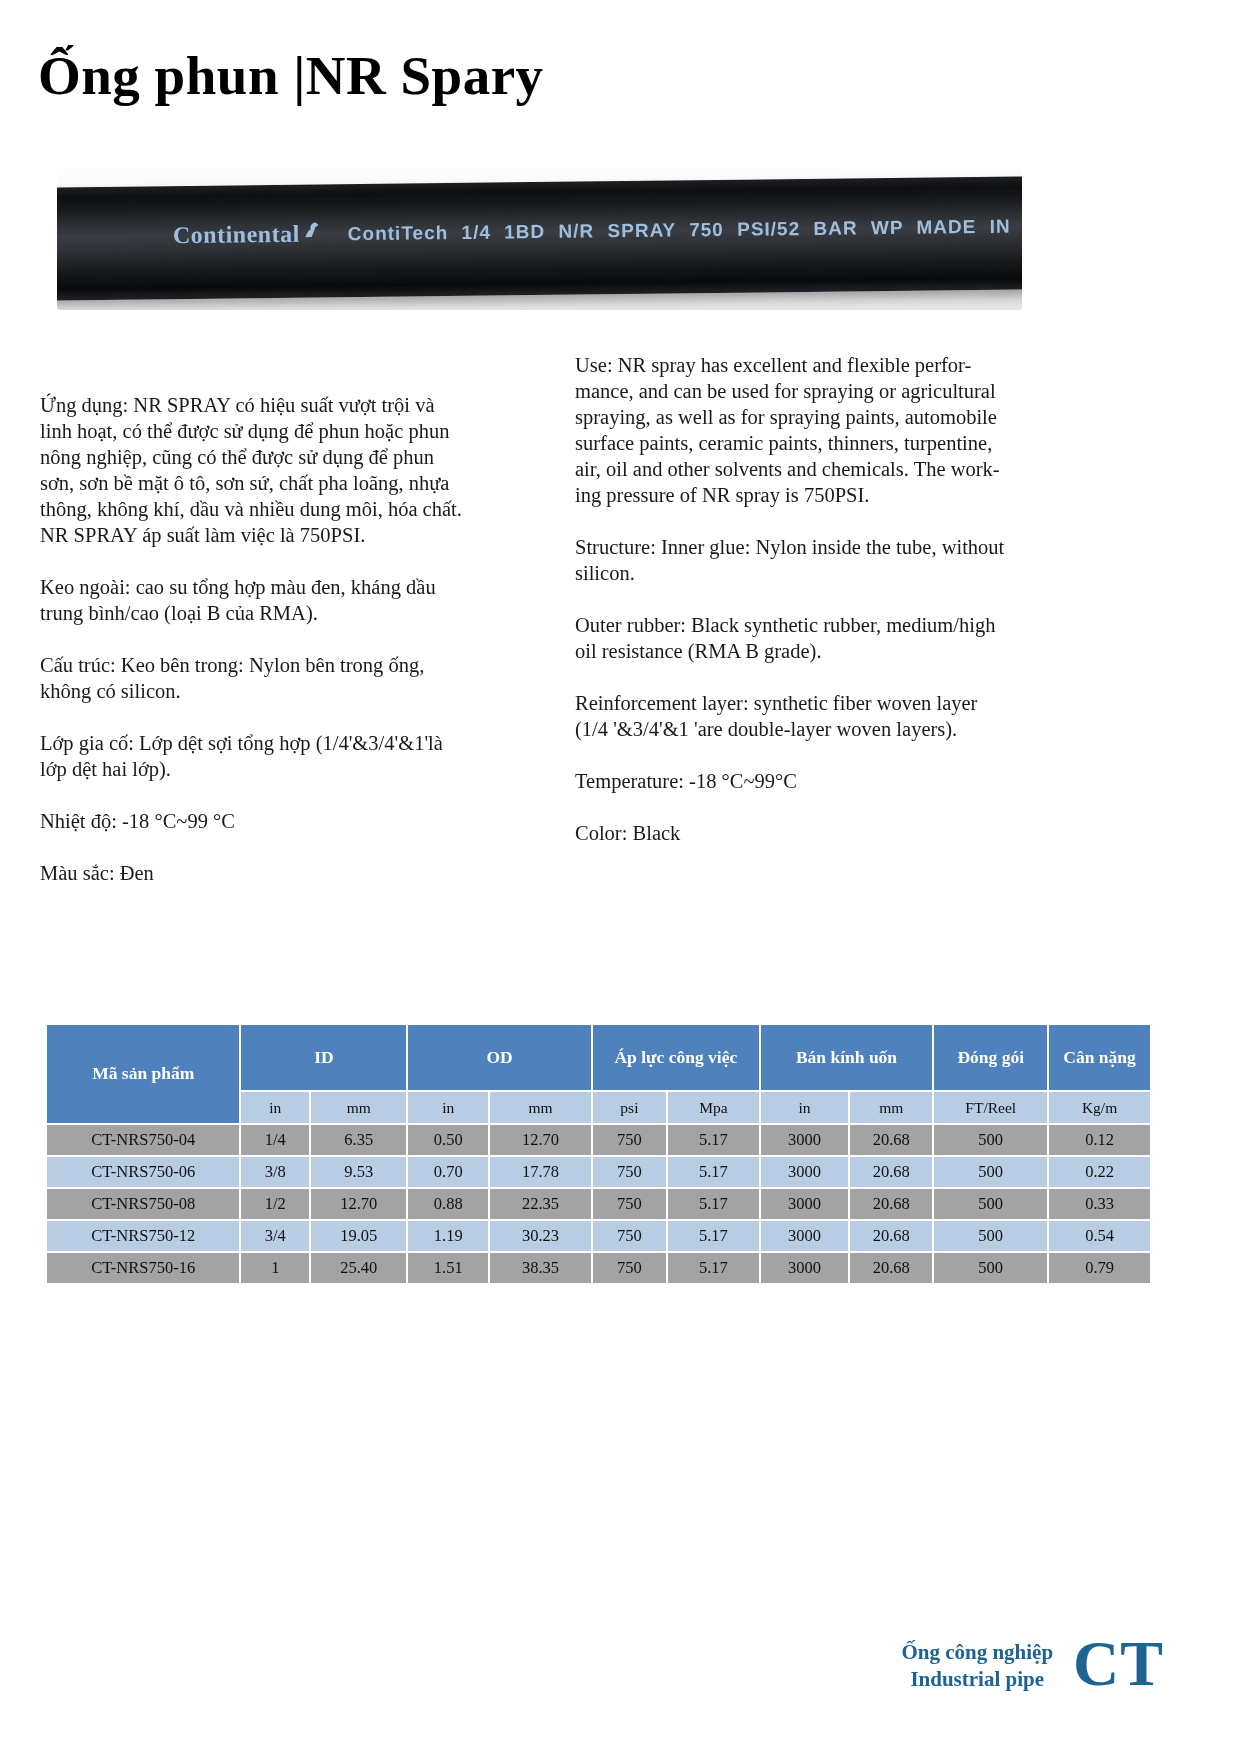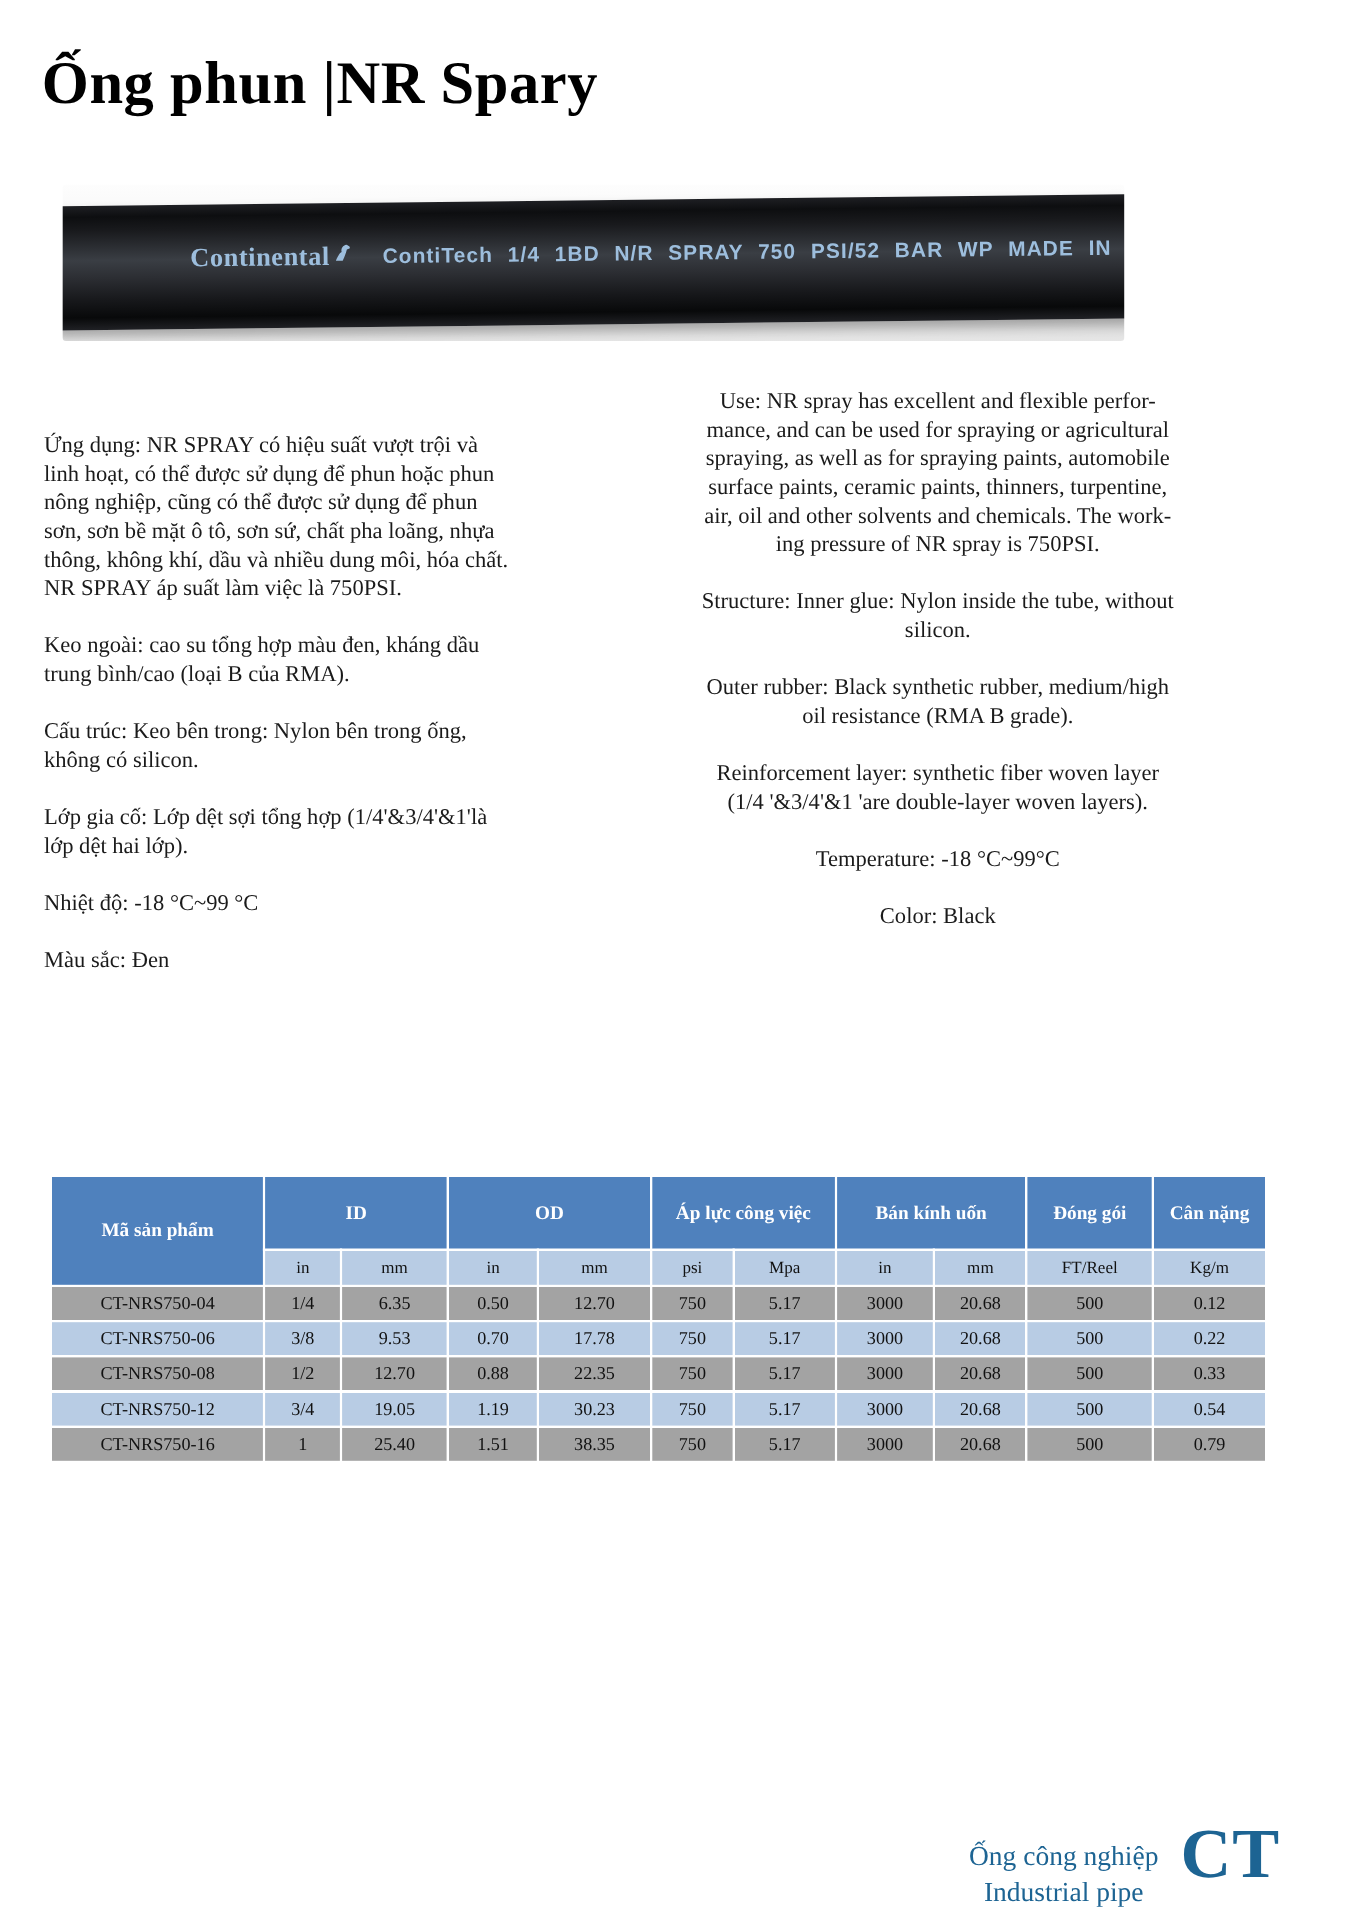--- a/index.html
+++ b/index.html
@@ -49,25 +49,25 @@
   .horse { display:inline-flex; margin:-10px 26px 0 0; }
   .horse svg { width:20px; height:20px; fill:#9dbedd; }
 
   
   .columns {
     position:absolute; left:40px; top:352px; width:1090px;
     display:flex; gap:55px;
   }
   .col { font-size:20.5px; line-height:26px; }
   .col-vi { width:480px;margin-top:40px; }
-  .col-en { width:555px;text-align:center; }
+  .col-en { width:555px; }
   .col p { margin:0 0 26px 0; white-space:pre-line; }
 
   
-  .spec-table-wrap { position:absolute; left:45px; top:1068px; width:1107px; }
+  .spec-table-wrap { position:absolute; left:45px; top:1023px; width:1107px; }
   table.spec {
     width:100%; border-collapse:collapse; table-layout:fixed;
     font-family:"Liberation Serif", serif;
   }
   table.spec th, table.spec td {
     border:2px solid #ffffff; text-align:center; vertical-align:middle;
     padding:0 2px; overflow:hidden;
   }
   table.spec thead th.top {
     background:#4f81bd; color:#ffffff;
@@ -81,21 +81,21 @@
     background:#a3a3a3; font-size:16.5px; height:30px; color:#111111;
   }
   table.spec tbody tr.alt td { background:#b8cce4; }
 
   
   .footer {
     position:absolute; right:76px; top:1636px;
     display:flex; align-items:center; gap:20px;
   }
   .footer-text {
-    text-align:center; font-weight:400; font-size:25px; line-height:1.3;margin-top:36px;
+    text-align:center; font-weight:700; font-size:21px; line-height:1.3;
   }
   .footer-ct {
     font-size:64px; font-weight:700; line-height:1; letter-spacing:1px;
     margin-top:-4px;
   }
 </style>
 </head>
 <body>
 
 <div class="page">

